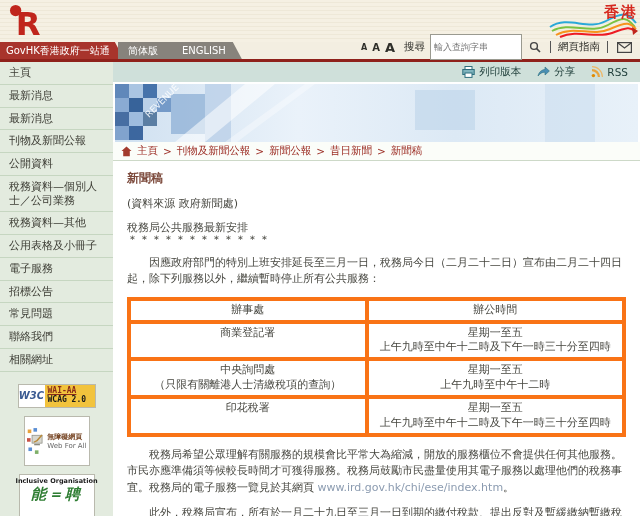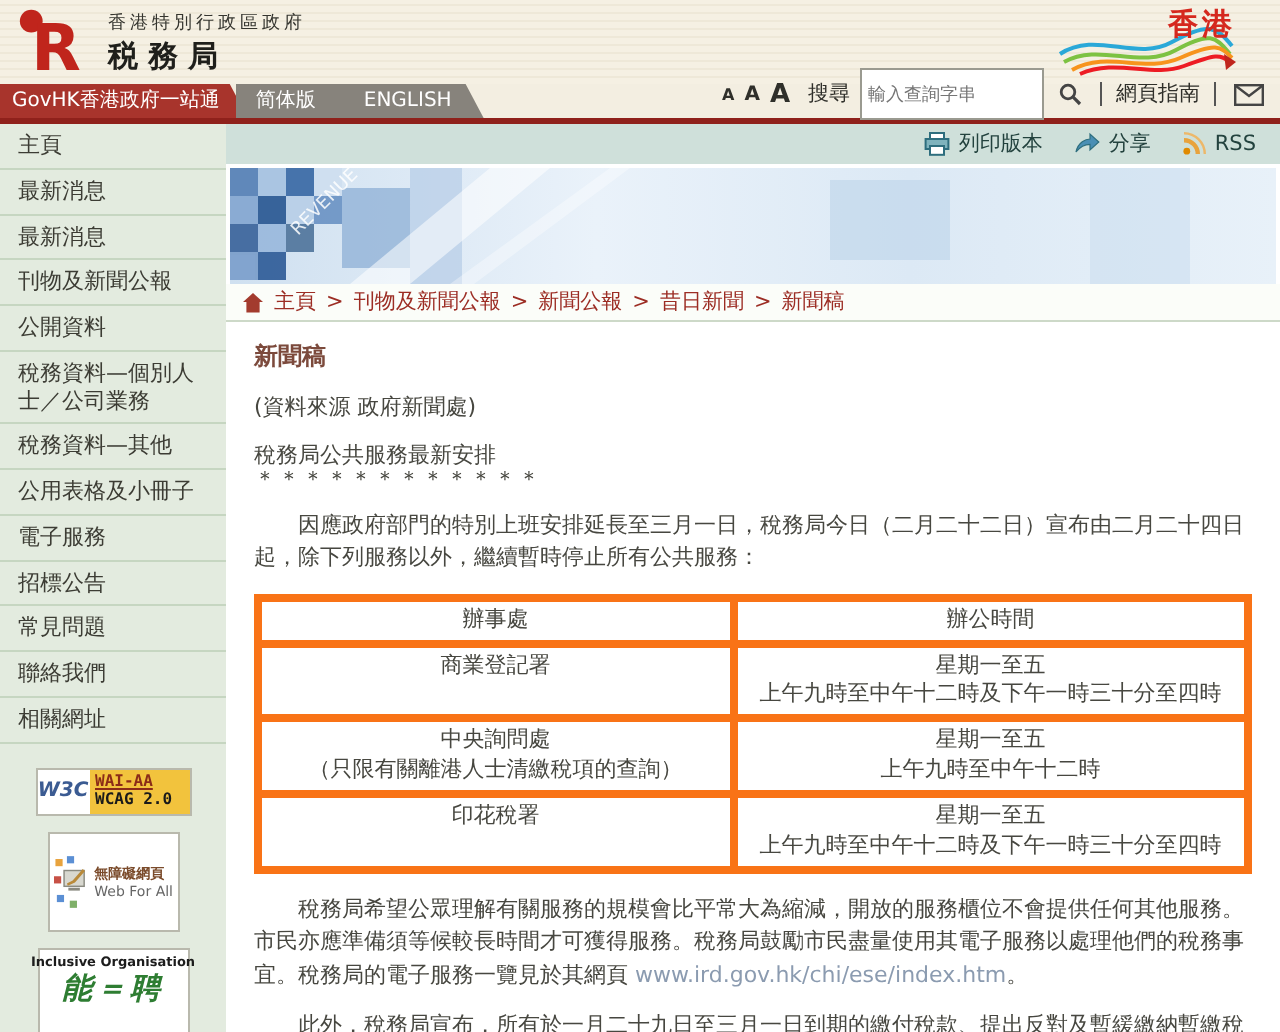--- a/index.html
+++ b/index.html
@@ -7,21 +7,21 @@
   body { font-family:"DejaVu Sans","Liberation Sans",sans-serif; }
   .page { width:640px; height:516px; overflow:hidden; position:relative; background:#e3ebdf; }
 
   
   .header { height:42px; background:#f3eee1;
     background-image:repeating-linear-gradient(0deg,#f5f0e3 0 3px,#eee8d8 3px 4px);
     position:relative; }
   .logo-block { position:absolute; left:8px; top:3px; display:flex; align-items:center; gap:8px; }
   .gov-lines .l1 { font-size:9px; letter-spacing:2px; color:#35352f; }
   .gov-lines .l2 { font-size:15px; font-weight:bold; letter-spacing:5px; color:#1f1f1b; margin-top:1px; }
-  .brandhk { position:absolute; right:20px; top:1px; width:92px; height:40px; }
+  .brandhk { position:absolute; right:0; top:1px; width:92px; height:40px; }
   .brandhk .hk-text { position:absolute; right:2px; top:2px; color:#d5281e; font-size:15px; font-weight:bold; letter-spacing:2px; }
 
   
   .govband { height:17px; background:#f3eee1; display:flex; align-items:stretch; position:relative; }
   .redline { height:3px; background:#8f211b; }
   .govhk-tab { background:#a8342c; color:#fff; font-size:10px; line-height:17px; padding:0 14px 0 6px;
     clip-path:polygon(0 0,calc(100% - 9px) 0,100% 100%,0 100%); letter-spacing:0; cursor:pointer; }
   .lang-tab { background:#87837c; color:#fff; font-size:10px; line-height:17px; padding:0 16px 0 10px;
     clip-path:polygon(0 0,calc(100% - 9px) 0,100% 100%,0 100%); margin-left:-6px; display:flex; gap:24px; }
   .lang-tab span { cursor:pointer; }
@@ -81,24 +81,20 @@
 <body>
 
 <div class="page">
 
   <div class="header">
     <div class="logo-block">
       <svg width="38" height="36" viewBox="0 0 40 38">
         <circle cx="8" cy="8" r="6" fill="#c0251c"></circle>
         <text x="8" y="34" font-size="34" font-weight="bold" fill="#c0251c" font-family="DejaVu Sans,sans-serif">R</text>
       </svg>
-      <div class="gov-lines">
-        <div class="l1">香港特別行政區政府</div>
-        <div class="l2">税務局</div>
-      </div>
     </div>
     <div class="brandhk">
       <svg width="92" height="40" viewBox="0 0 92 40">
         <path d="M2 26 C 20 14, 40 30, 58 20 S 80 12, 88 22" stroke="#2aa8d8" stroke-width="2" fill="none"></path>
         <path d="M4 30 C 22 20, 42 34, 60 24 S 80 18, 87 26" stroke="#7dc242" stroke-width="2" fill="none"></path>
         <path d="M8 34 C 26 24, 44 36, 62 28 S 82 22, 88 28" stroke="#f7941d" stroke-width="2" fill="none"></path>
         <path d="M12 36 C 30 28, 48 38, 64 32 S 82 26, 87 30" stroke="#ed1c24" stroke-width="2" fill="none"></path>
         <path d="M84 26 l6 4 -5 4 z" fill="#c0251c"></path>
       </svg>
       <span class="hk-text">香港</span>

